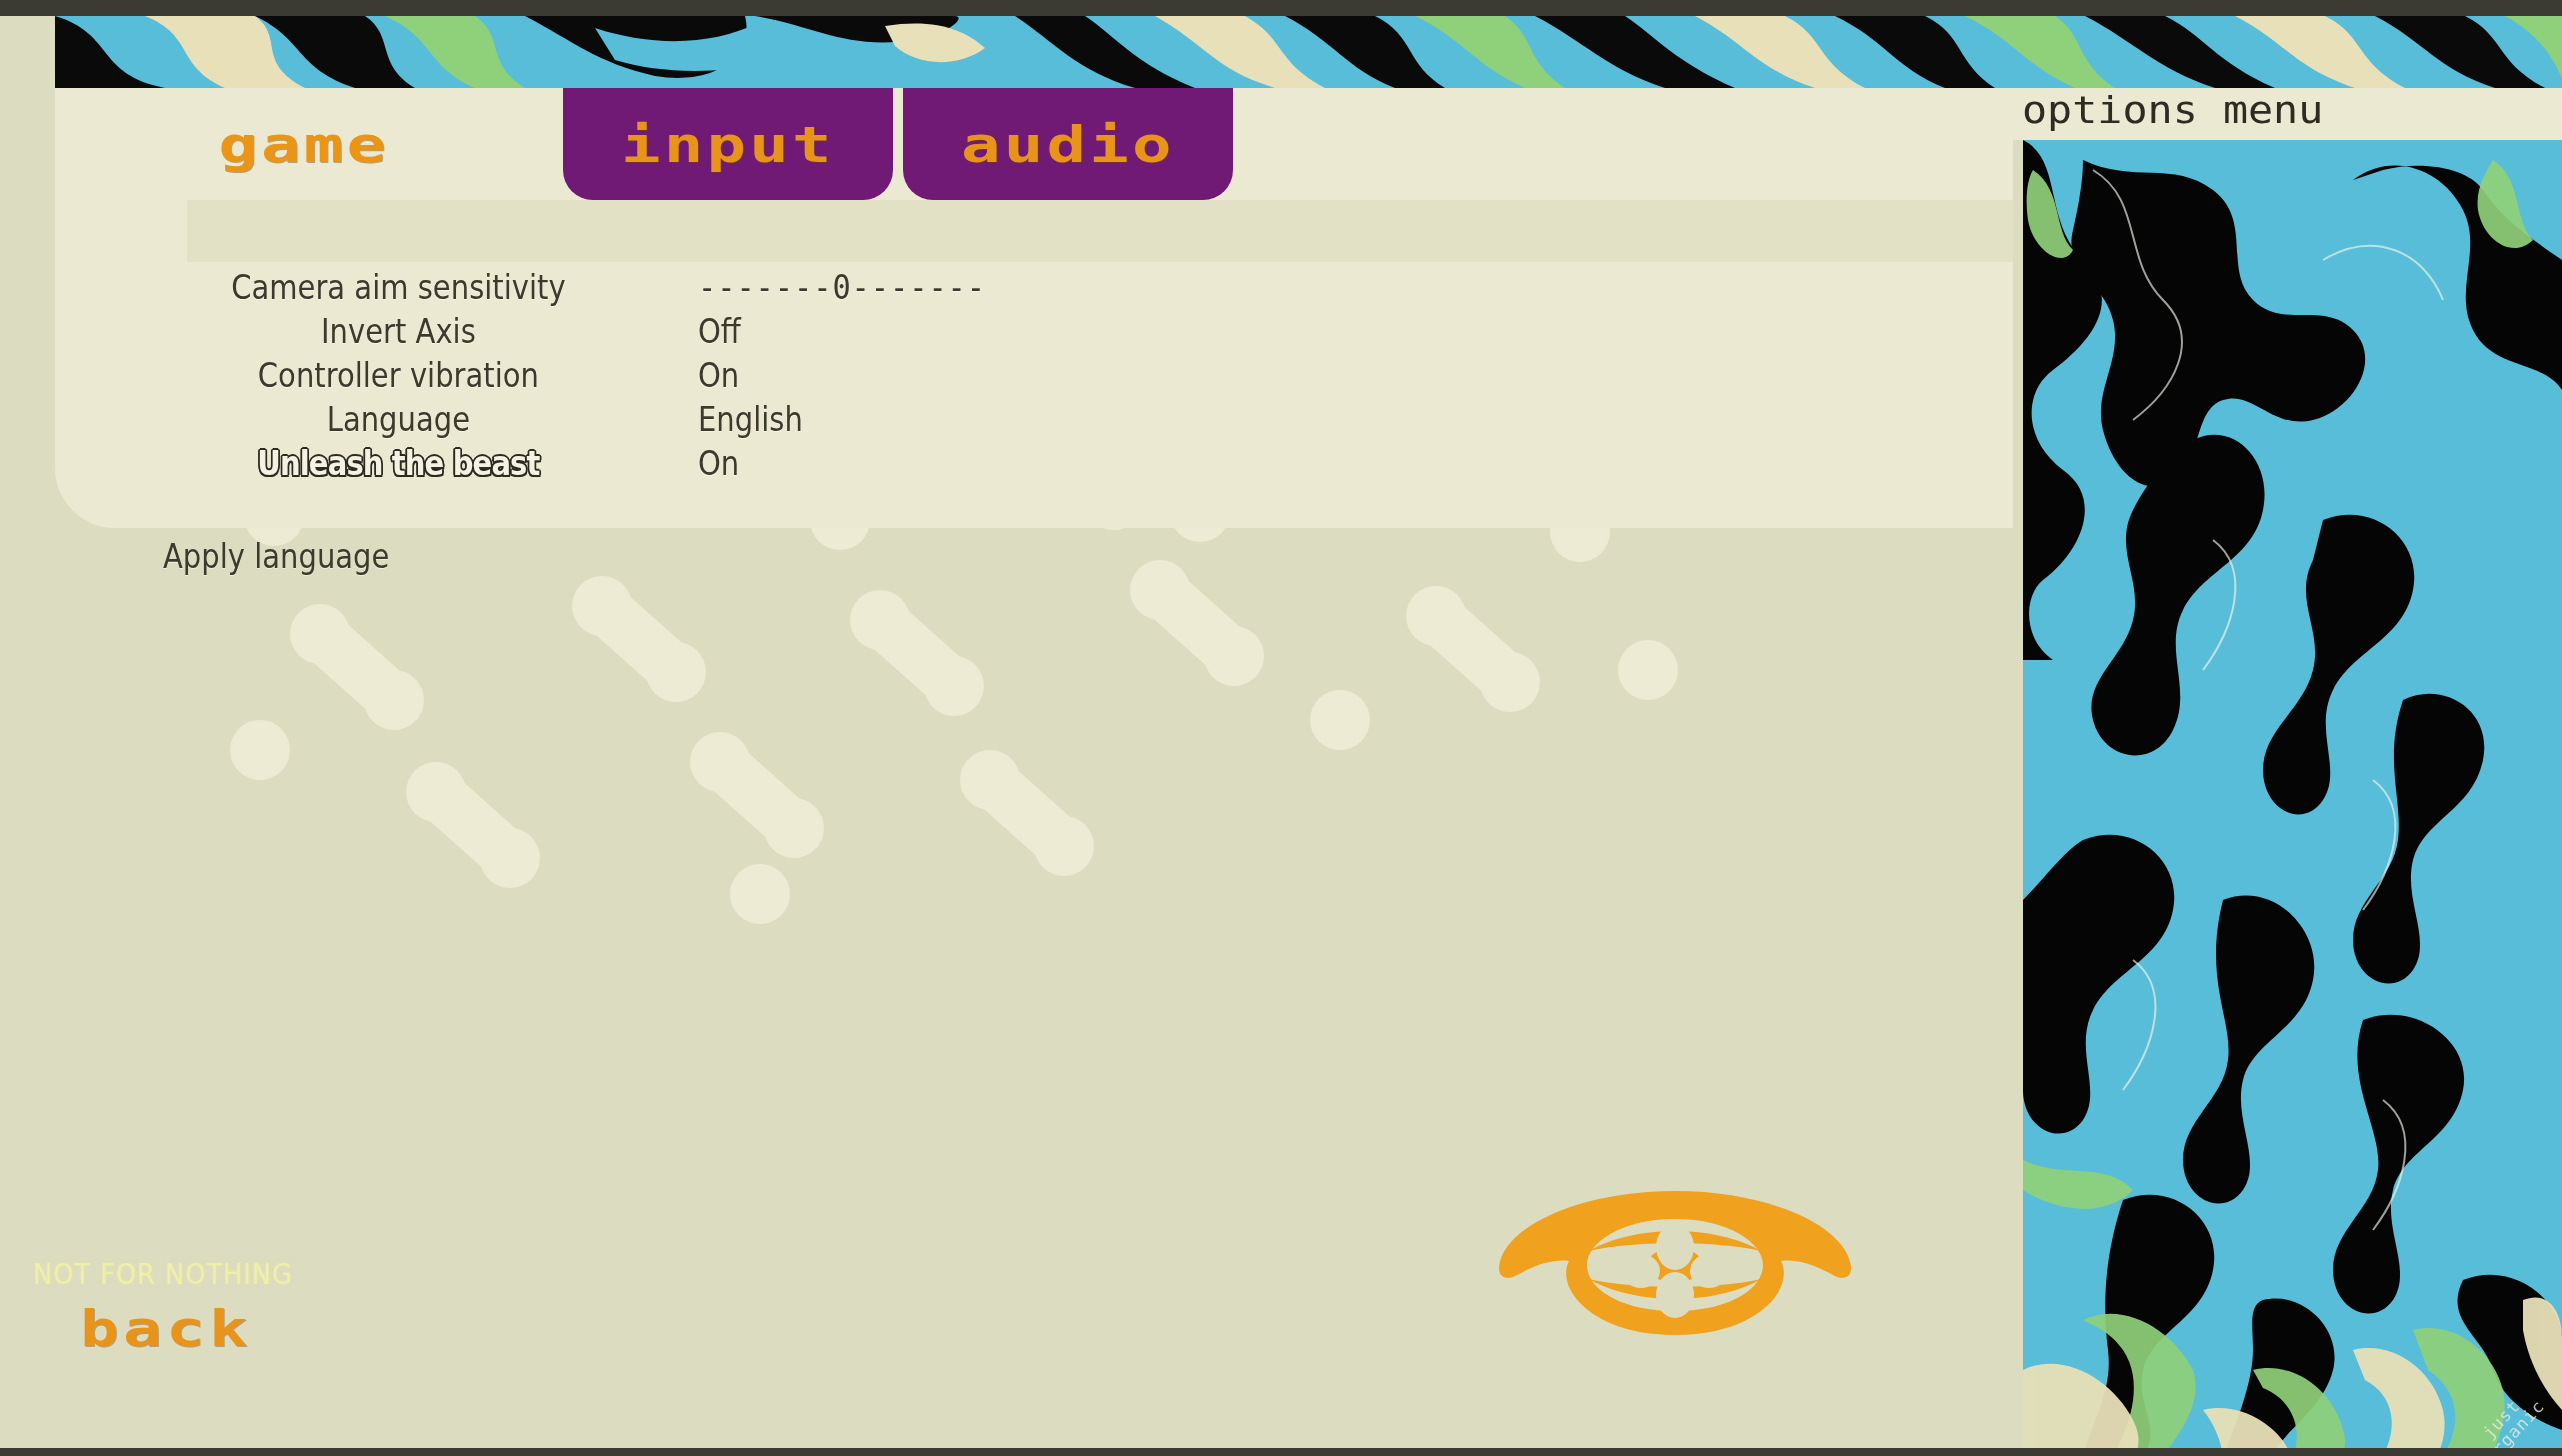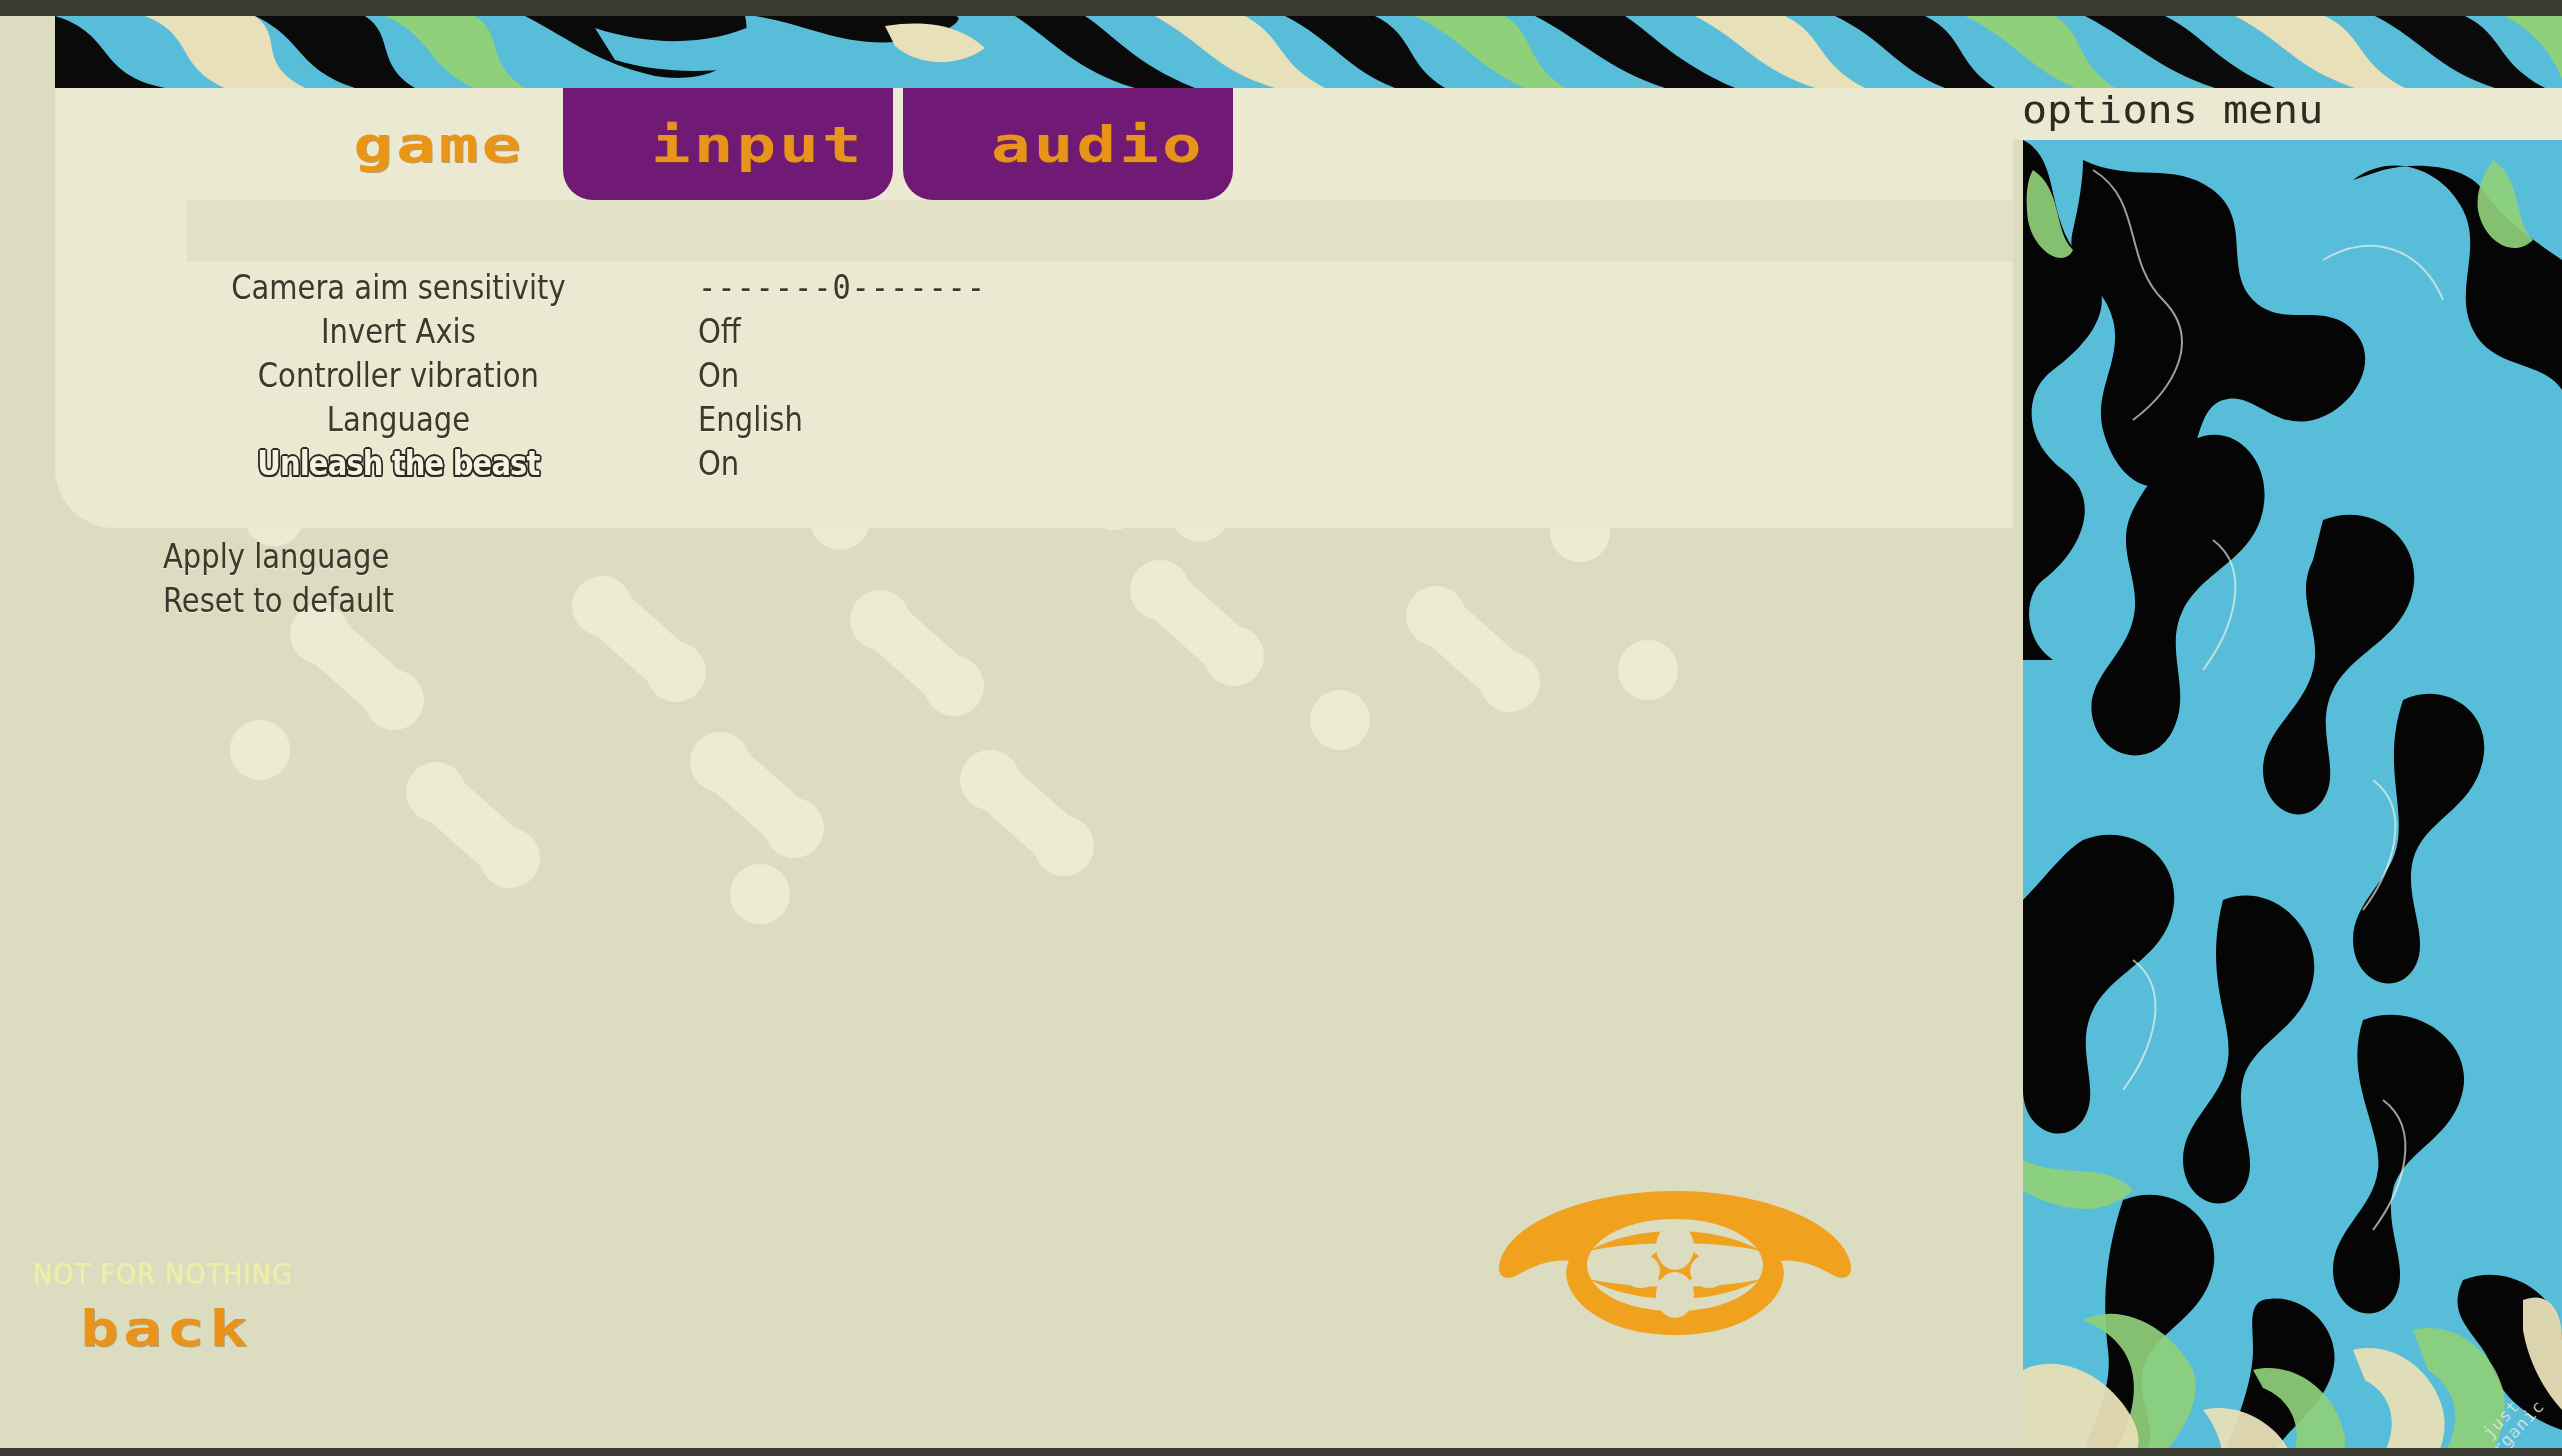--- a/index.html
+++ b/index.html
@@ -55,21 +55,21 @@
     border-bottom-left-radius:60px;
   }
 
   
   .tab-row {
     position:absolute; left:55px; top:88px; height:112px;
     display:flex; align-items:flex-start;
   }
   .tab {
     height:112px;
-    display:flex; align-items:center; justify-content:flex-end;
+    display:flex; align-items:center; justify-content:center;
     padding:0 34px;
     border-bottom-left-radius:30px;
     border-bottom-right-radius:30px;
     position:relative;
   }
   .tab.active { background:#ece9d2; min-width:498px; }
   .tab.inactive { background:#701a75; min-width:330px; margin-left:10px; }
 
   .tab-label {
     font-family:"DejaVu Sans Mono", monospace;
@@ -343,23 +343,20 @@
   <div class="setting-row selected">
     <span class="setting-label">Unleash the beast</span>
     <span class="setting-value">On</span>
   </div>
 
 </div>
 
 <div class="actions-list">
   <div class="action-row">
     <span class="action-label">Apply language</span>
-  </div>
-  <div class="action-row">
-    <span class="action-label">Reset to default</span>
   </div>
 </div>
 
 <div class="eye-logo">
   <svg width="360" height="175" viewBox="0 0 360 175" xmlns="http://www.w3.org/2000/svg">
     <g fill="#f0a11e">
       <path d="M180 6 C276 6 352 42 356 82 C357 92 348 96 338 90 C316 78 300 74 286 76
                C300 104 262 150 180 150 C98 150 60 104 74 76 C60 74 44 78 22 90
                C12 96 3 92 4 82 C8 42 84 6 180 6 Z
                M180 34 C126 34 92 58 92 80 C92 104 126 126 180 126

